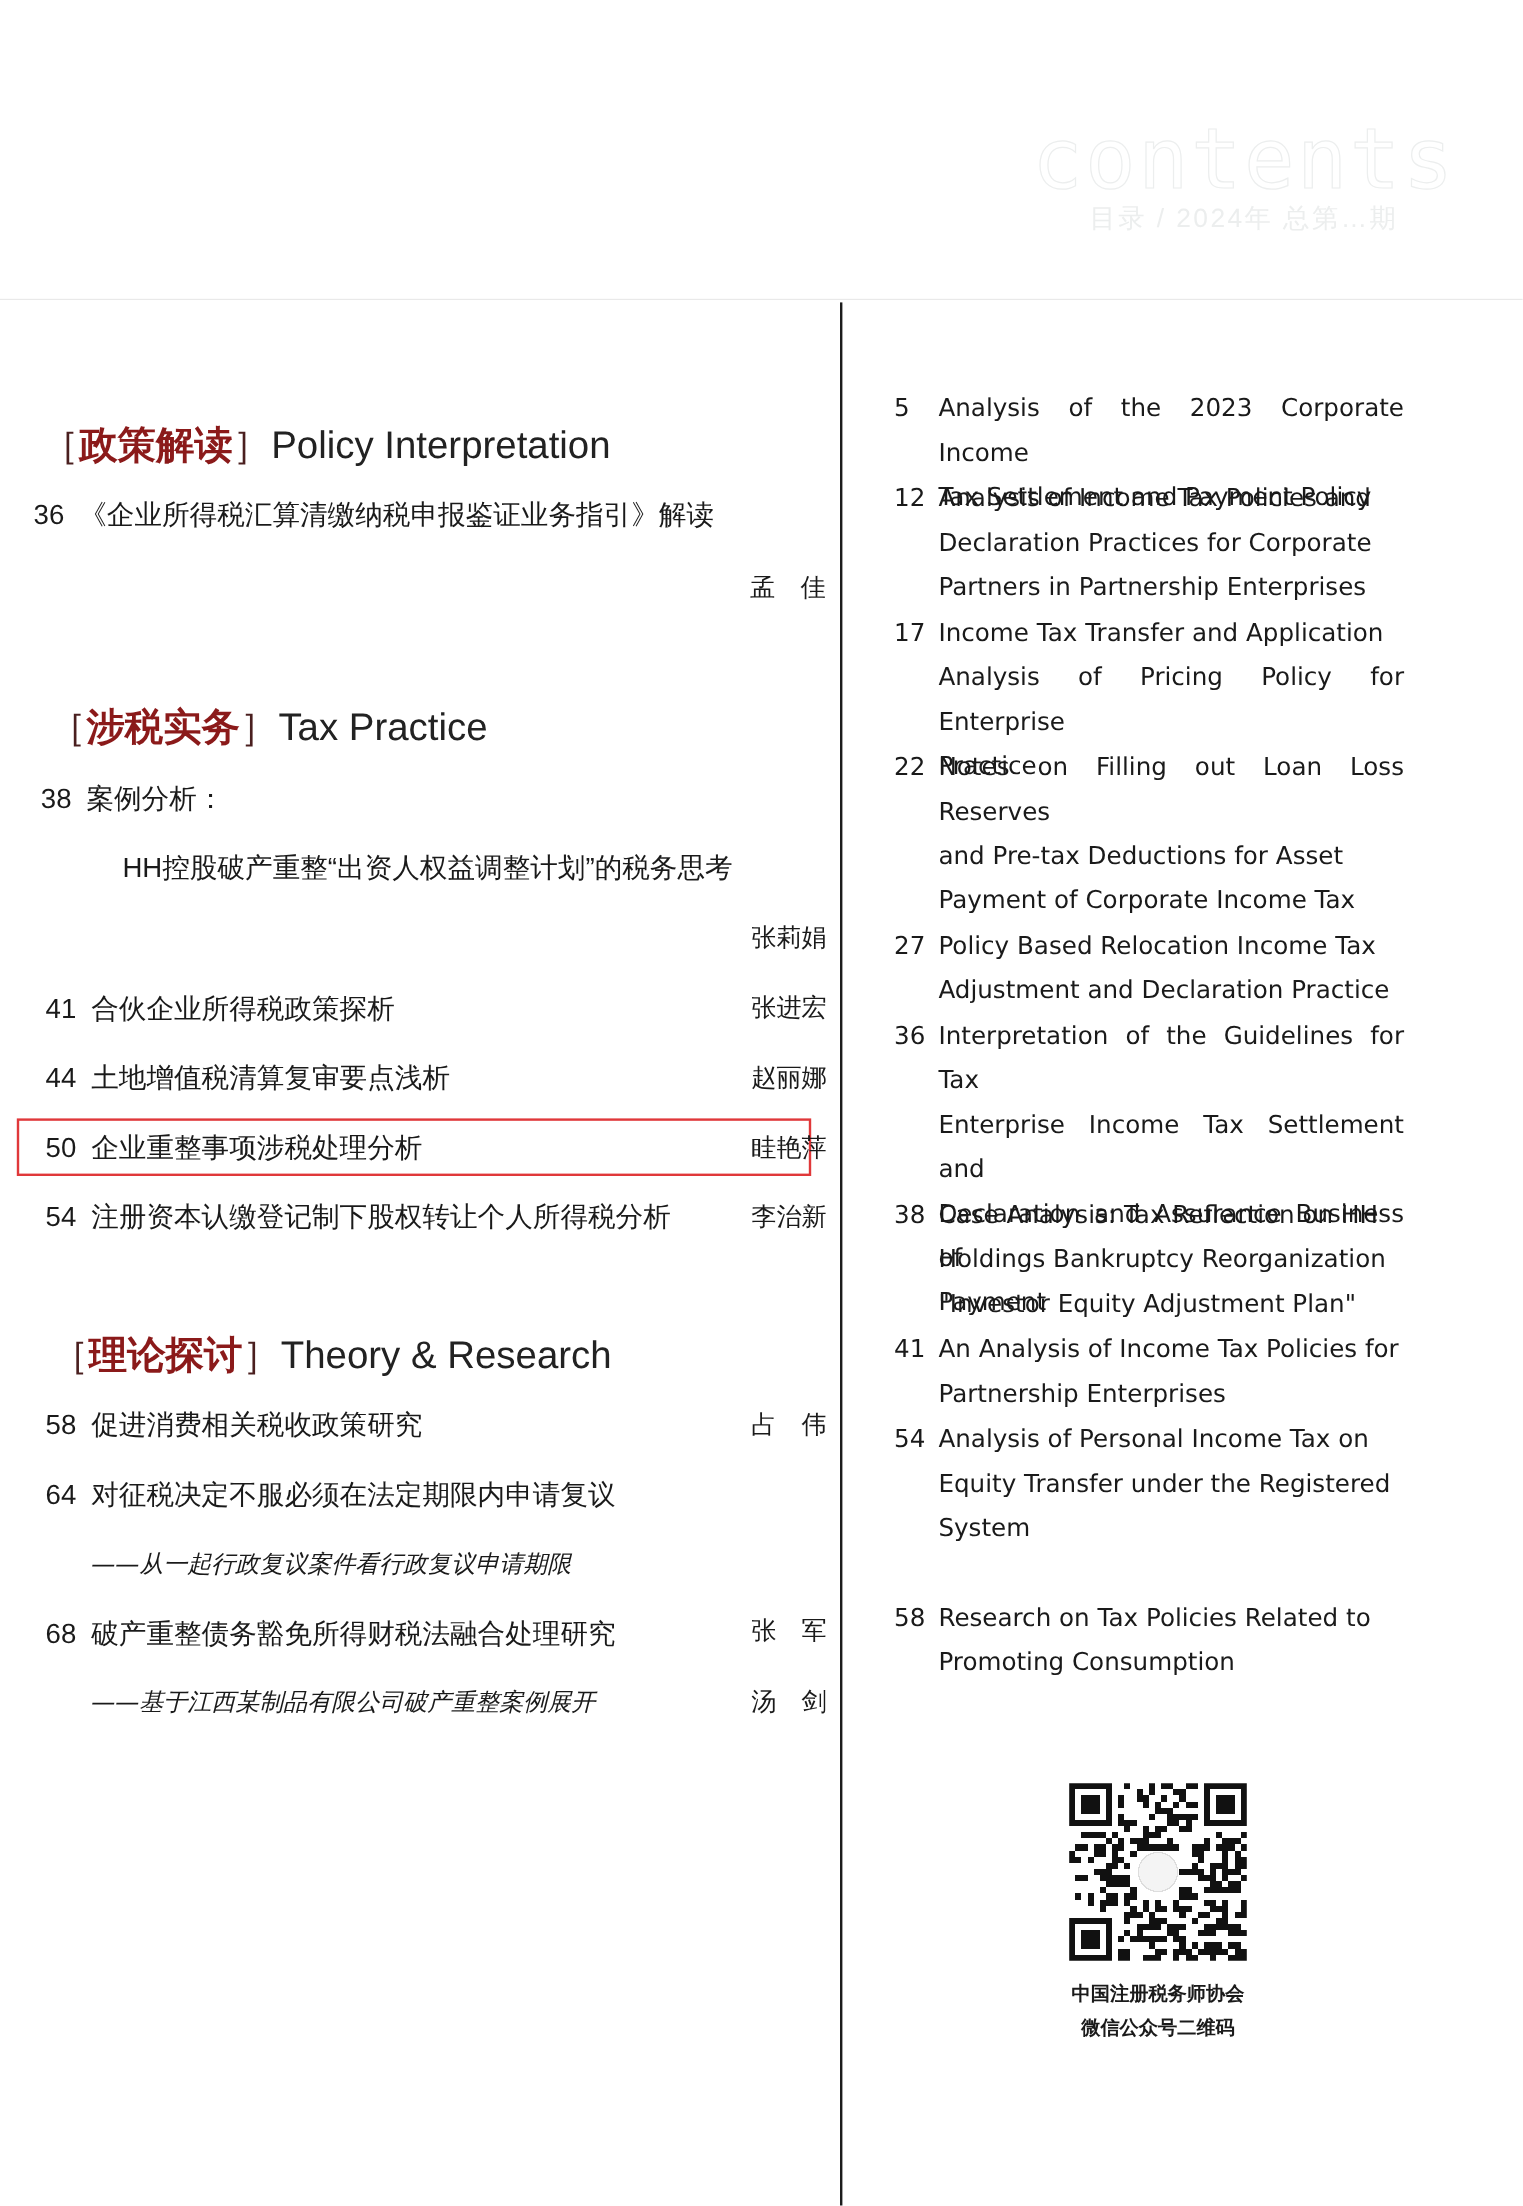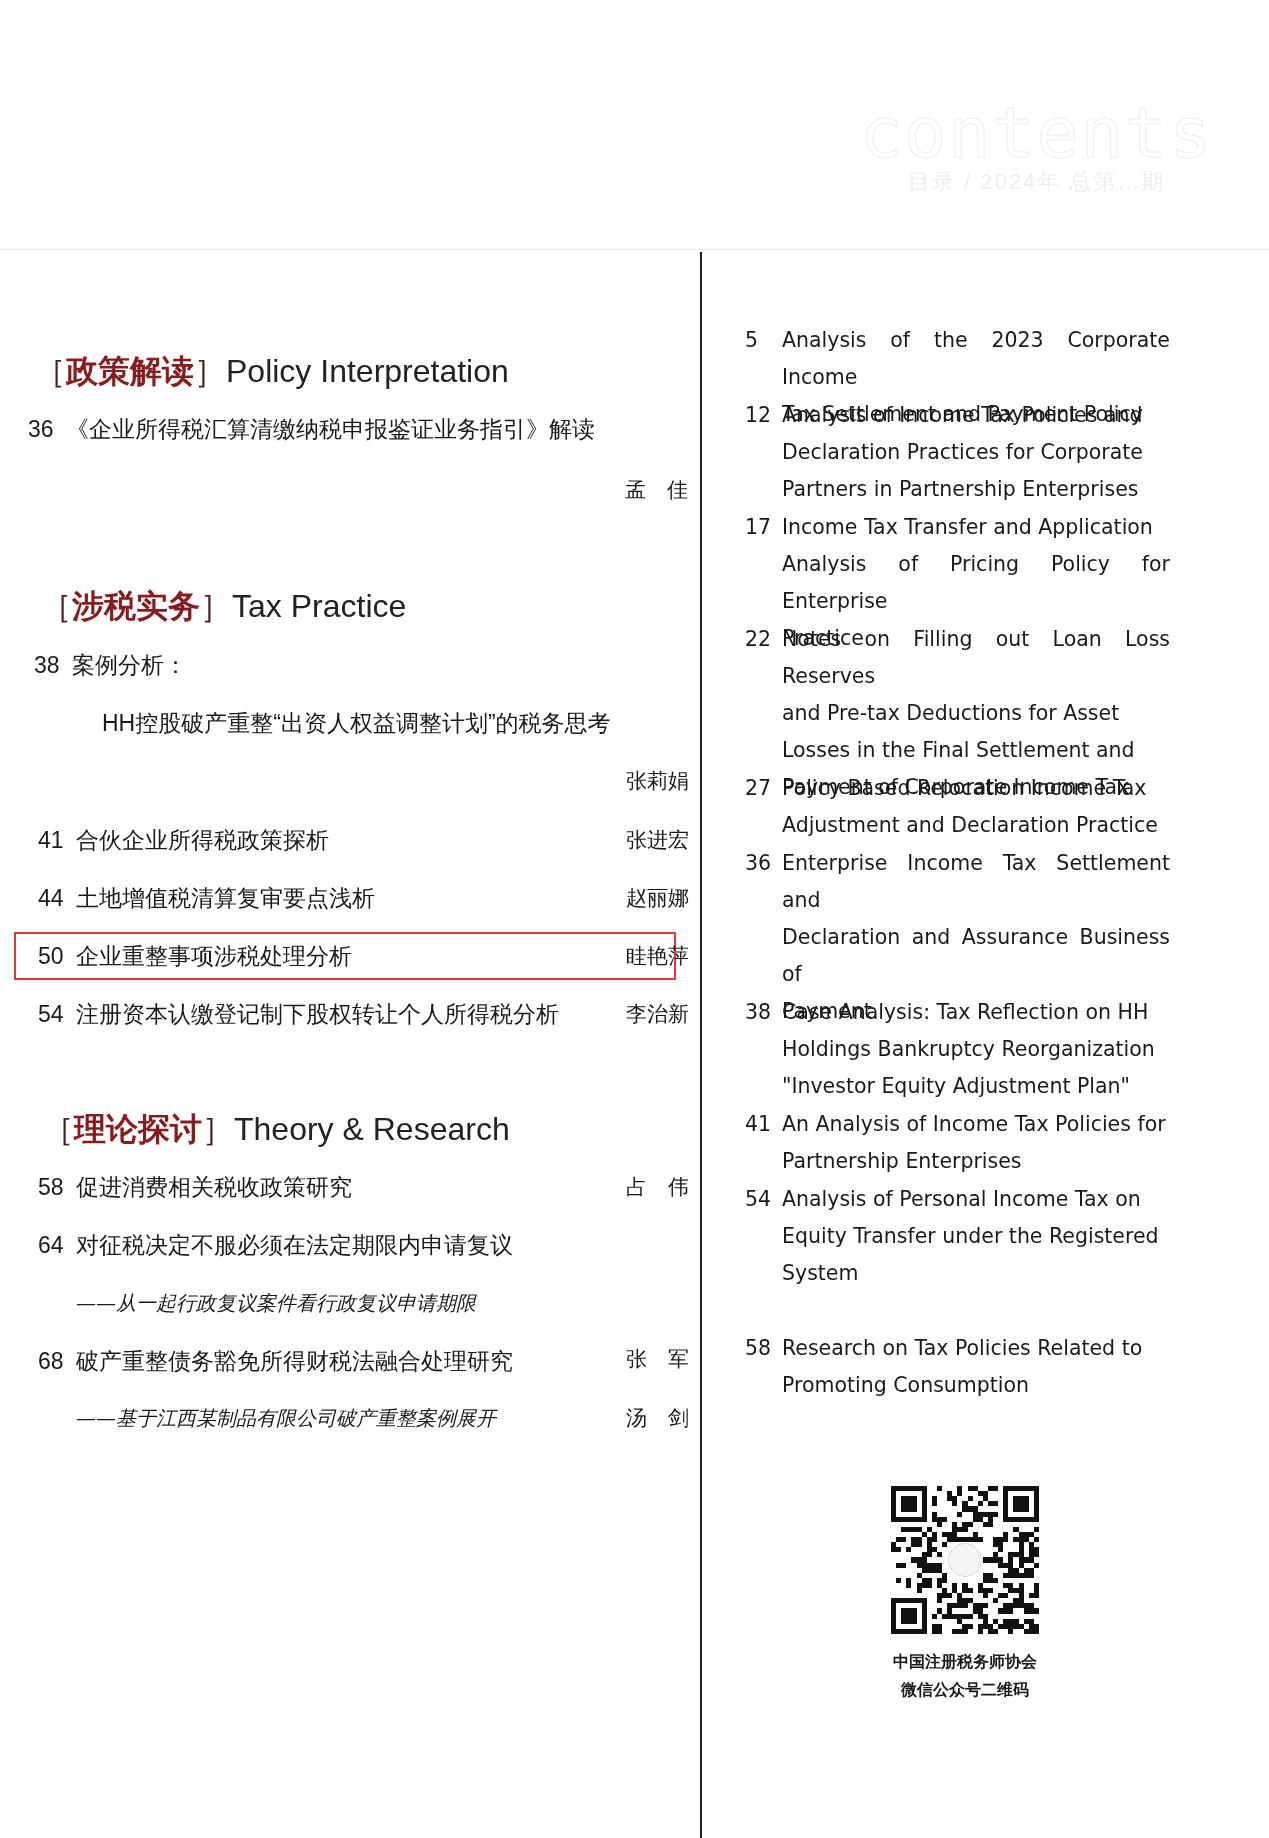--- a/index.html
+++ b/index.html
@@ -120,30 +120,30 @@
       <div class="right-item" style="top: 509px;">
         <span class="num">17</span>
         <span class="txt">Income Tax Transfer and Application</span>
         <span class="txt">Analysis of Pricing Policy for Enterprise</span>
         <span class="txt">Practice</span>
       </div>
       <div class="right-item" style="top: 621px;">
         <span class="num">22</span>
         <span class="txt">Notes on Filling out Loan Loss Reserves</span>
         <span class="txt">and Pre-tax Deductions for Asset</span>
-        <span class="txt">Losses in the Final Settlement and</span>
         <span class="txt">Payment of Corporate Income Tax</span>
       </div>
       <div class="right-item" style="top: 770px;">
         <span class="num">27</span>
         <span class="txt">Policy Based Relocation Income Tax</span>
         <span class="txt">Adjustment and Declaration Practice</span>
       </div>
       <div class="right-item" style="top: 845px;">
         <span class="num">36</span>
+        <span class="txt">Interpretation of the Guidelines for Tax</span>
         <span class="txt">Enterprise Income Tax Settlement and</span>
         <span class="txt">Declaration and Assurance Business of</span>
         <span class="txt">Payment</span>
       </div>
       <div class="right-item" style="top: 994px;">
         <span class="num">38</span>
         <span class="txt">Case Analysis: Tax Reflection on HH</span>
         <span class="txt">Holdings Bankruptcy Reorganization</span>
         <span class="txt">"Investor Equity Adjustment Plan"</span>
       </div>

